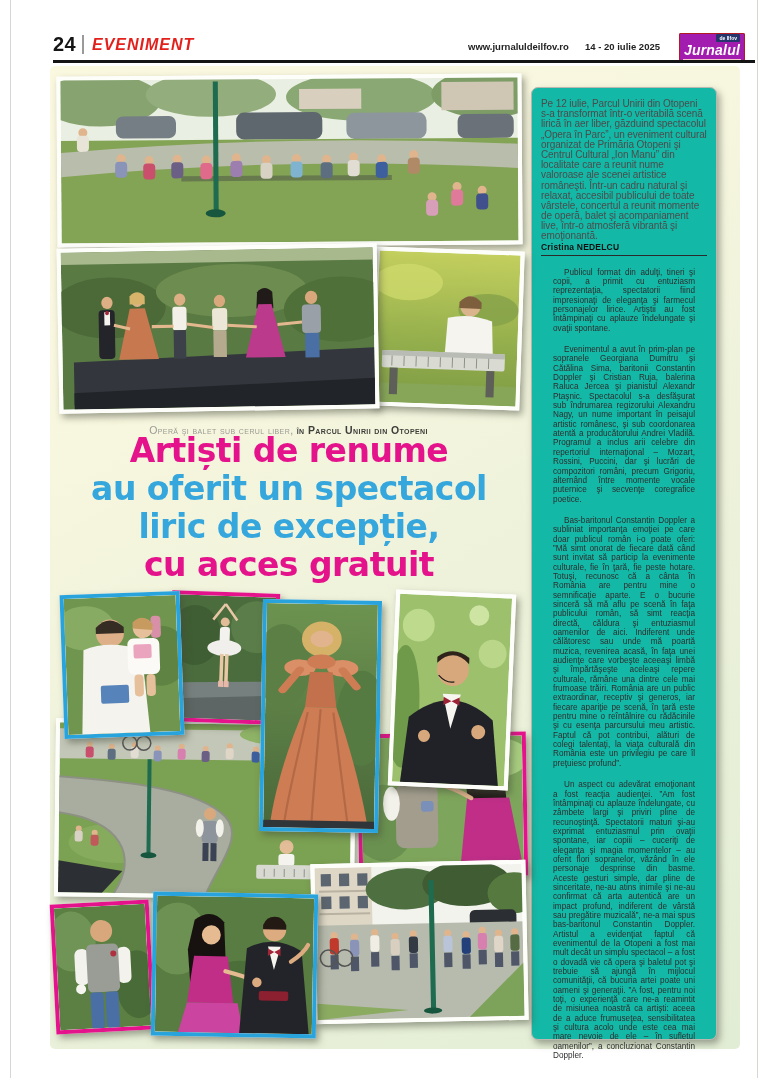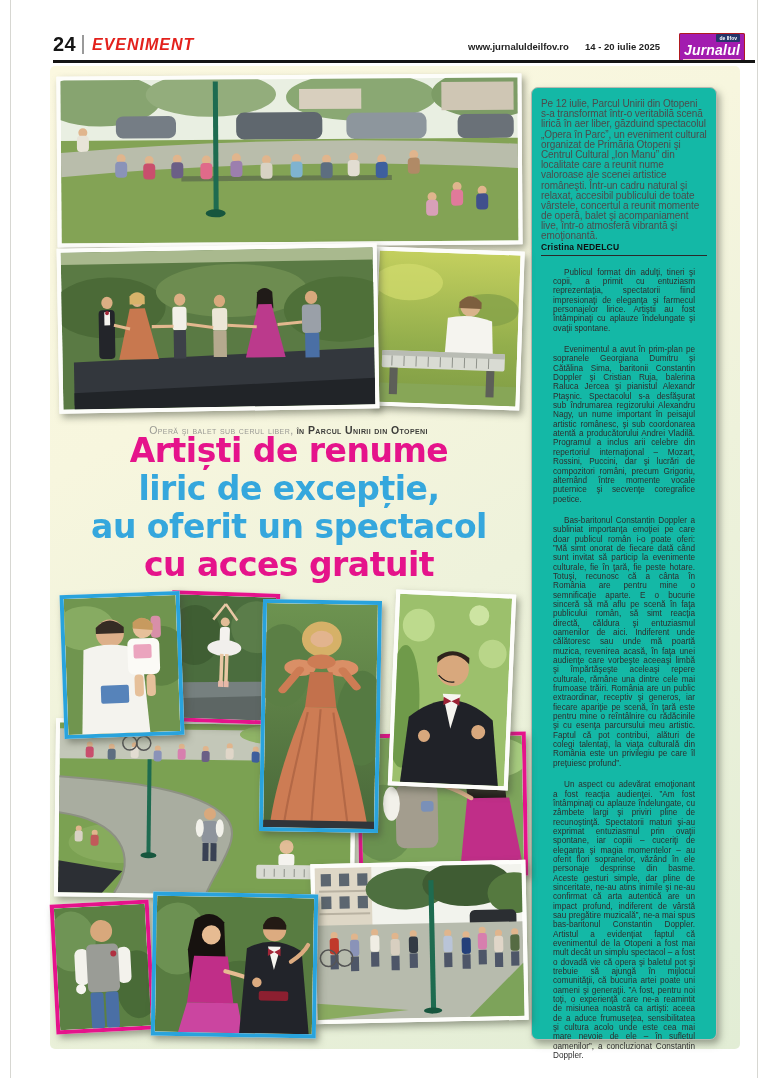--- a/index.html
+++ b/index.html
@@ -186,22 +186,22 @@
       <rect x="14" y="115" width="8" height="26" fill="#5d5f58"></rect>
         <rect x="110" y="115" width="8" height="26" fill="#5d5f58"></rect>
     </svg>
   </div>
 
   <div class="caption">
     <span class="c1">Operă şi balet sub cerul liber,</span><span class="c2"> în Parcul Unirii din Otopeni</span>
   </div>
   <div class="headline">
       <span class="hl-pink">Artiști de renume</span>
+      <span class="hl-blue">au oferit un spectacol</span>
       <span class="hl-blue">liric de excepție,</span>
-      <span class="hl-blue">au oferit un spectacol</span>
       <span class="hl-pink">cu acces gratuit</span>
     </div>
 
   <div class="ph b-blue" id="ph-manchild">
     <svg viewBox="0 0 112 136" preserveAspectRatio="none">
       <rect width="112" height="136" fill="#70954f"></rect>
       <ellipse cx="20" cy="30" rx="30" ry="22" fill="#87ab62"></ellipse>
       <ellipse cx="95" cy="60" rx="28" ry="30" fill="#5f8343"></ellipse>
       <rect x="86" y="20" width="10" height="22" rx="4" fill="#d88fa8"></rect>
       <circle cx="45" cy="36" r="14" fill="#ddb08a"></circle>

